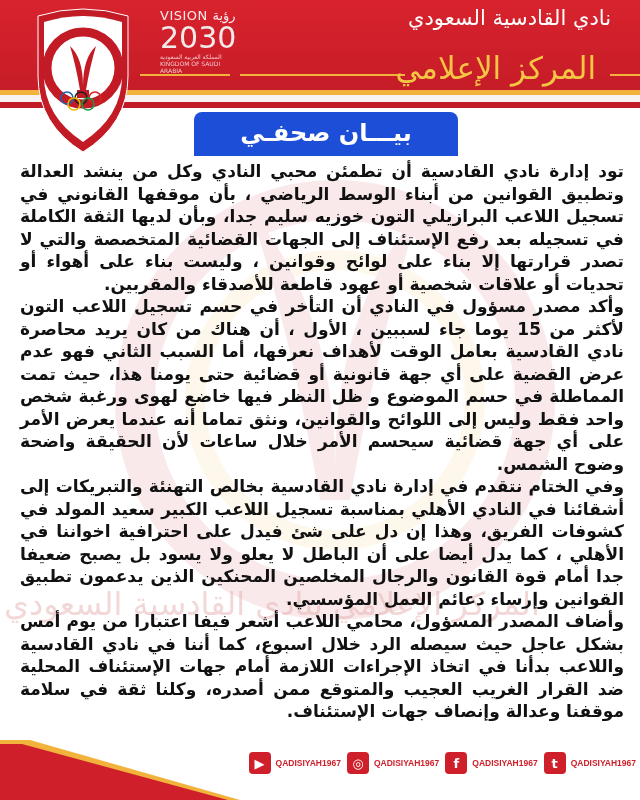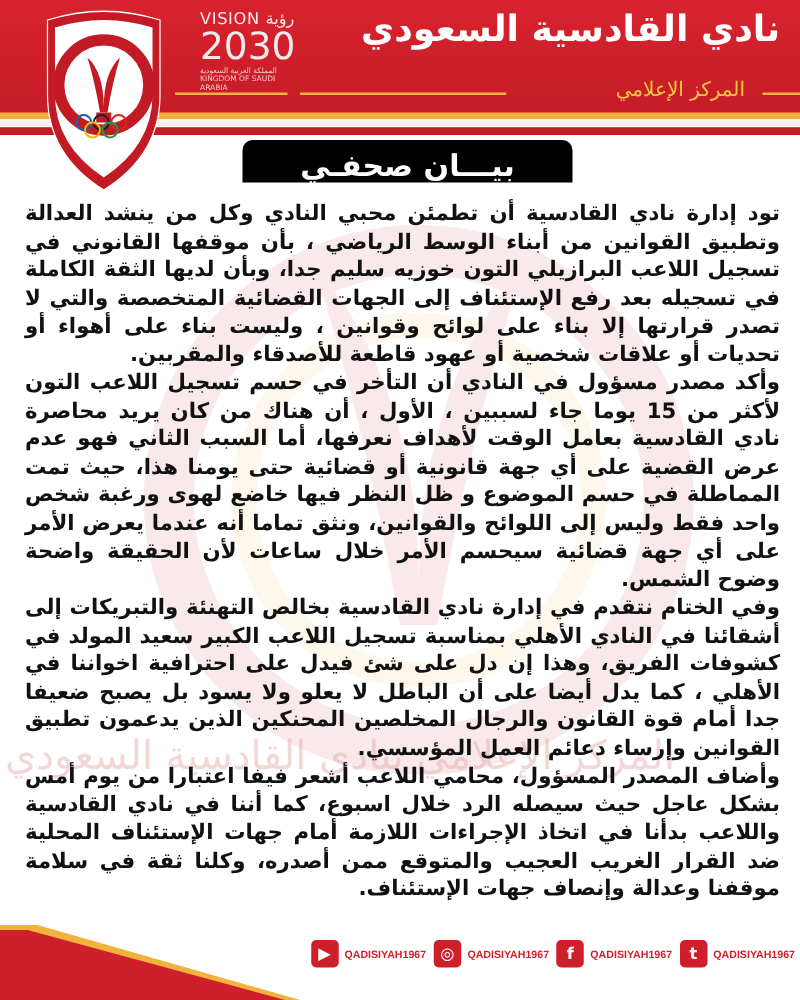--- a/index.html
+++ b/index.html
@@ -2,28 +2,28 @@
 <html><head>
 <meta charset="utf-8">
 <style>
   html, body { margin:0; padding:0; }
   body { width:640px; height:800px; background:#ffffff; position:relative; overflow:hidden; font-family:"DejaVu Sans", sans-serif; }
   .header { position:absolute; left:0; top:0; width:640px; height:108px; background:linear-gradient(180deg,#d8232e 0%,#c21b26 100%); }
   .header .stripe-gold { position:absolute; left:0; top:90px; width:640px; height:5px; background:#f2b33d; }
   .header .stripe-white { position:absolute; left:0; top:95px; width:640px; height:7px; background:#f7f2f0; }
   .header .stripe-red { position:absolute; left:0; top:102px; width:640px; height:6px; background:#c21b26; }
   .header .line-gold { position:absolute; top:74px; height:2px; background:#f2b33d; }
-  .club-title { position:absolute; right:16px; top:6px; color:#fff; font-size:29px; font-weight:bold; direction:rtl; white-space:nowrap; letter-spacing:1px; }
-  .club-sub { position:absolute; right:44px; top:50px; color:#f5c544; font-size:16px; direction:rtl; white-space:nowrap;margin-top:12px; }
+  .club-title { position:absolute; right:29px; top:6px; color:#fff; font-size:21px; font-weight:normal; direction:rtl; white-space:nowrap; letter-spacing:1px; }
+  .club-sub { position:absolute; right:44px; top:50px; color:#f5c544; font-size:31px; direction:rtl; white-space:nowrap; }
   .vision { position:absolute; left:160px; top:8px; width:80px; color:#fff; }
   .vision .v1 { font-size:13px; letter-spacing:0.5px; opacity:0.9; }
   .vision .v2 { font-size:30px; font-weight:normal; line-height:30px; color:#f1eaea; }
   .vision .v3 { font-size:6px; opacity:0.75; line-height:7px; }
   .shield { position:absolute; left:30px; top:6px; width:106px; height:150px; }
-  .title-box { position:absolute; left:194px; top:112px; width:264px; height:34px; background:#000000; border-radius:8px 8px 0 0; }
+  .title-box { position:absolute; left:194px; top:112px; width:264px; height:44px; background:#1d4ed8; border-radius:8px 8px 0 0; }
   .title-box span { display:block; text-align:center; color:#fff; font-size:24px; font-weight:bold; line-height:42px; direction:rtl; }
   .watermark { position:absolute; left:100px; top:170px; width:470px; height:460px; opacity:0.09; pointer-events:none; }
   .wm-text { position:absolute; left:100px; top:585px; width:440px; text-align:center; color:#e7b0b0; font-size:32px; direction:rtl; opacity:0.5; white-space:nowrap; }
   .body-text { position:absolute; left:20px; top:160px; width:604px; direction:rtl; text-align:justify; color:#111; font-family:"DejaVu Sans", sans-serif; font-weight:bold; font-size:17px; line-height:22.5px; }
   .body-text p { margin:0; }
   .footer-wedge { position:absolute; left:0; top:740px; width:640px; height:60px; }
   .socials { position:absolute; right:4px; top:752px; display:flex; flex-direction:row-reverse; align-items:center; gap:6px; }
   .social { display:flex; align-items:center; gap:5px; flex-direction:row; }
   .social .ico { width:22px; height:22px; border-radius:4px; background:#cf1f2a; color:#fff; display:flex; align-items:center; justify-content:center; font-size:13px; font-weight:bold; font-family:"DejaVu Sans", sans-serif; }
   .social .handle { color:#cf1f2a; font-size:8.5px; font-weight:bold; font-family:"Liberation Sans", sans-serif;text-align:right; }

